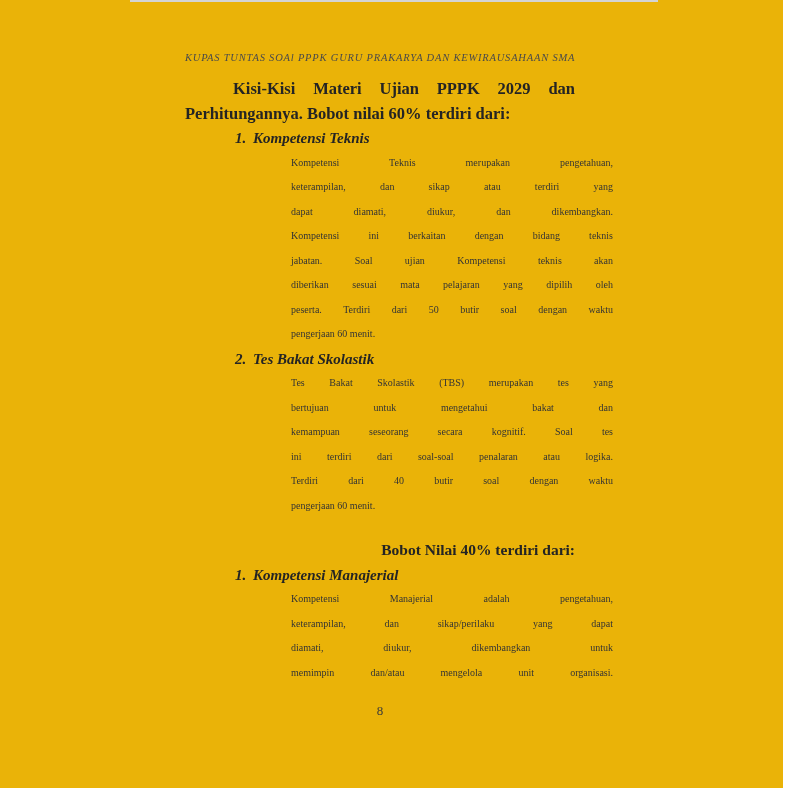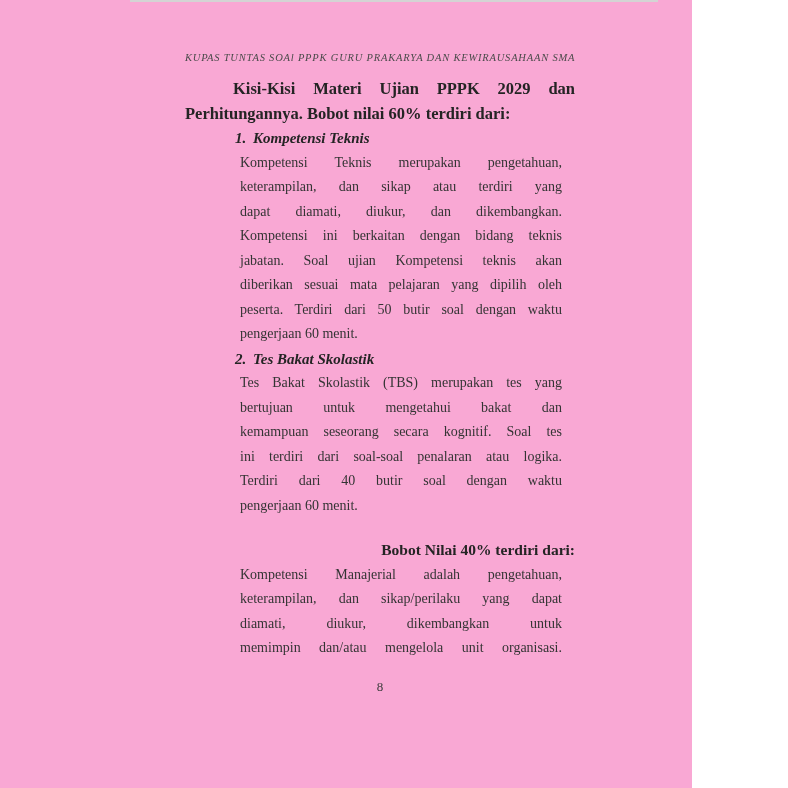--- a/index.html
+++ b/index.html
@@ -1,19 +1,19 @@
 <!DOCTYPE html>
 <html><head>
 <meta charset="utf-8">
 <style>
   html,body{margin:0;padding:0;background:#ffffff;}
   .page{
     position:relative;
-    width:692px;height:788px;
-    background:#f9a8d4;
+    width:783px;height:788px;
+    background:#eab308;
     overflow:hidden;
     font-family:"Liberation Serif","DejaVu Serif",serif;
     color:#343434;
   }
   .top-edge{
     position:absolute;left:130px;top:0;width:528px;height:2px;
     background:#d4d4d4;
   }
   .content{
     position:absolute;left:185px;top:52px;width:390px;
@@ -47,23 +47,23 @@
     font-weight:bold;
     font-style:italic;
     font-size:15px;
     color:#242424;
   }
   .item-head .num{
     display:inline-block;
     width:18px;
   }
   .para{
-    margin-left:55px;
+    margin-left:106px;
     width:322px;
-    font-size:14px;
+    font-size:10px;
     line-height:24.5px;
   }
   .jline{
     text-align:justify;
     text-align-last:justify;
   }
   .lline{
     text-align:left;
   }
   .subheading{
@@ -118,20 +118,23 @@
       <div class="jline">Tes Bakat Skolastik (TBS) merupakan tes yang</div>
       <div class="jline">bertujuan untuk mengetahui bakat dan</div>
       <div class="jline">kemampuan seseorang secara kognitif. Soal tes</div>
       <div class="jline">ini terdiri dari soal-soal penalaran atau logika.</div>
       <div class="jline">Terdiri dari 40 butir soal dengan waktu</div>
       <div class="lline">pengerjaan 60 menit.</div>
     </div>
 
     <div class="subheading">Bobot Nilai 40% terdiri dari:</div>
 
+    <div class="item-head">
+      <span class="num">1.</span><span>Kompetensi Manajerial</span>
+    </div>
     <div class="para">
       <div class="jline">Kompetensi Manajerial adalah pengetahuan,</div>
       <div class="jline">keterampilan, dan sikap/perilaku yang dapat</div>
       <div class="jline">diamati, diukur, dikembangkan untuk</div>
       <div class="jline">memimpin dan/atau mengelola unit organisasi.</div>
     </div>
 
     <div class="page-number">8</div>
 
   </div>

